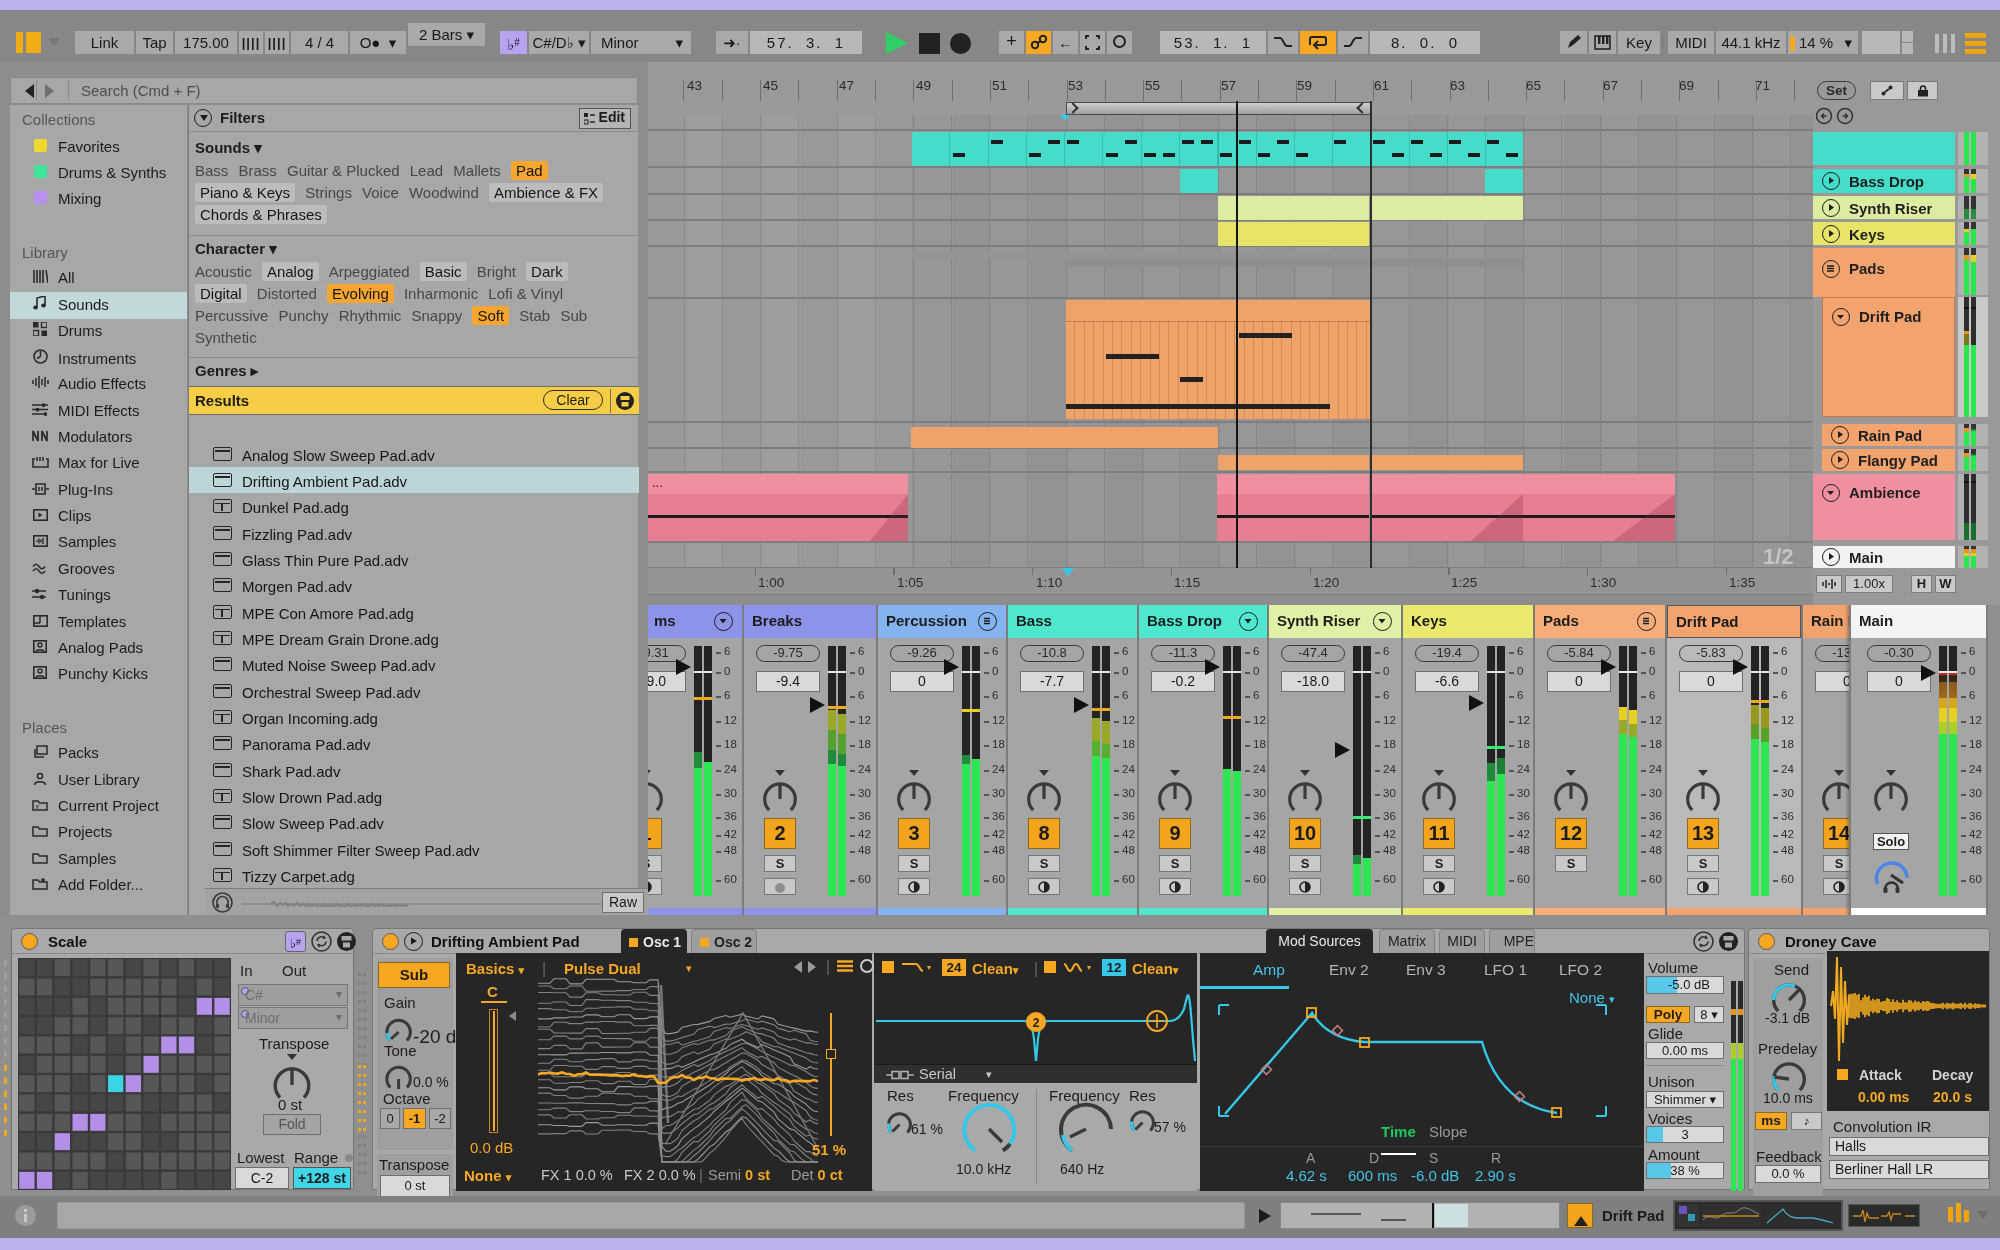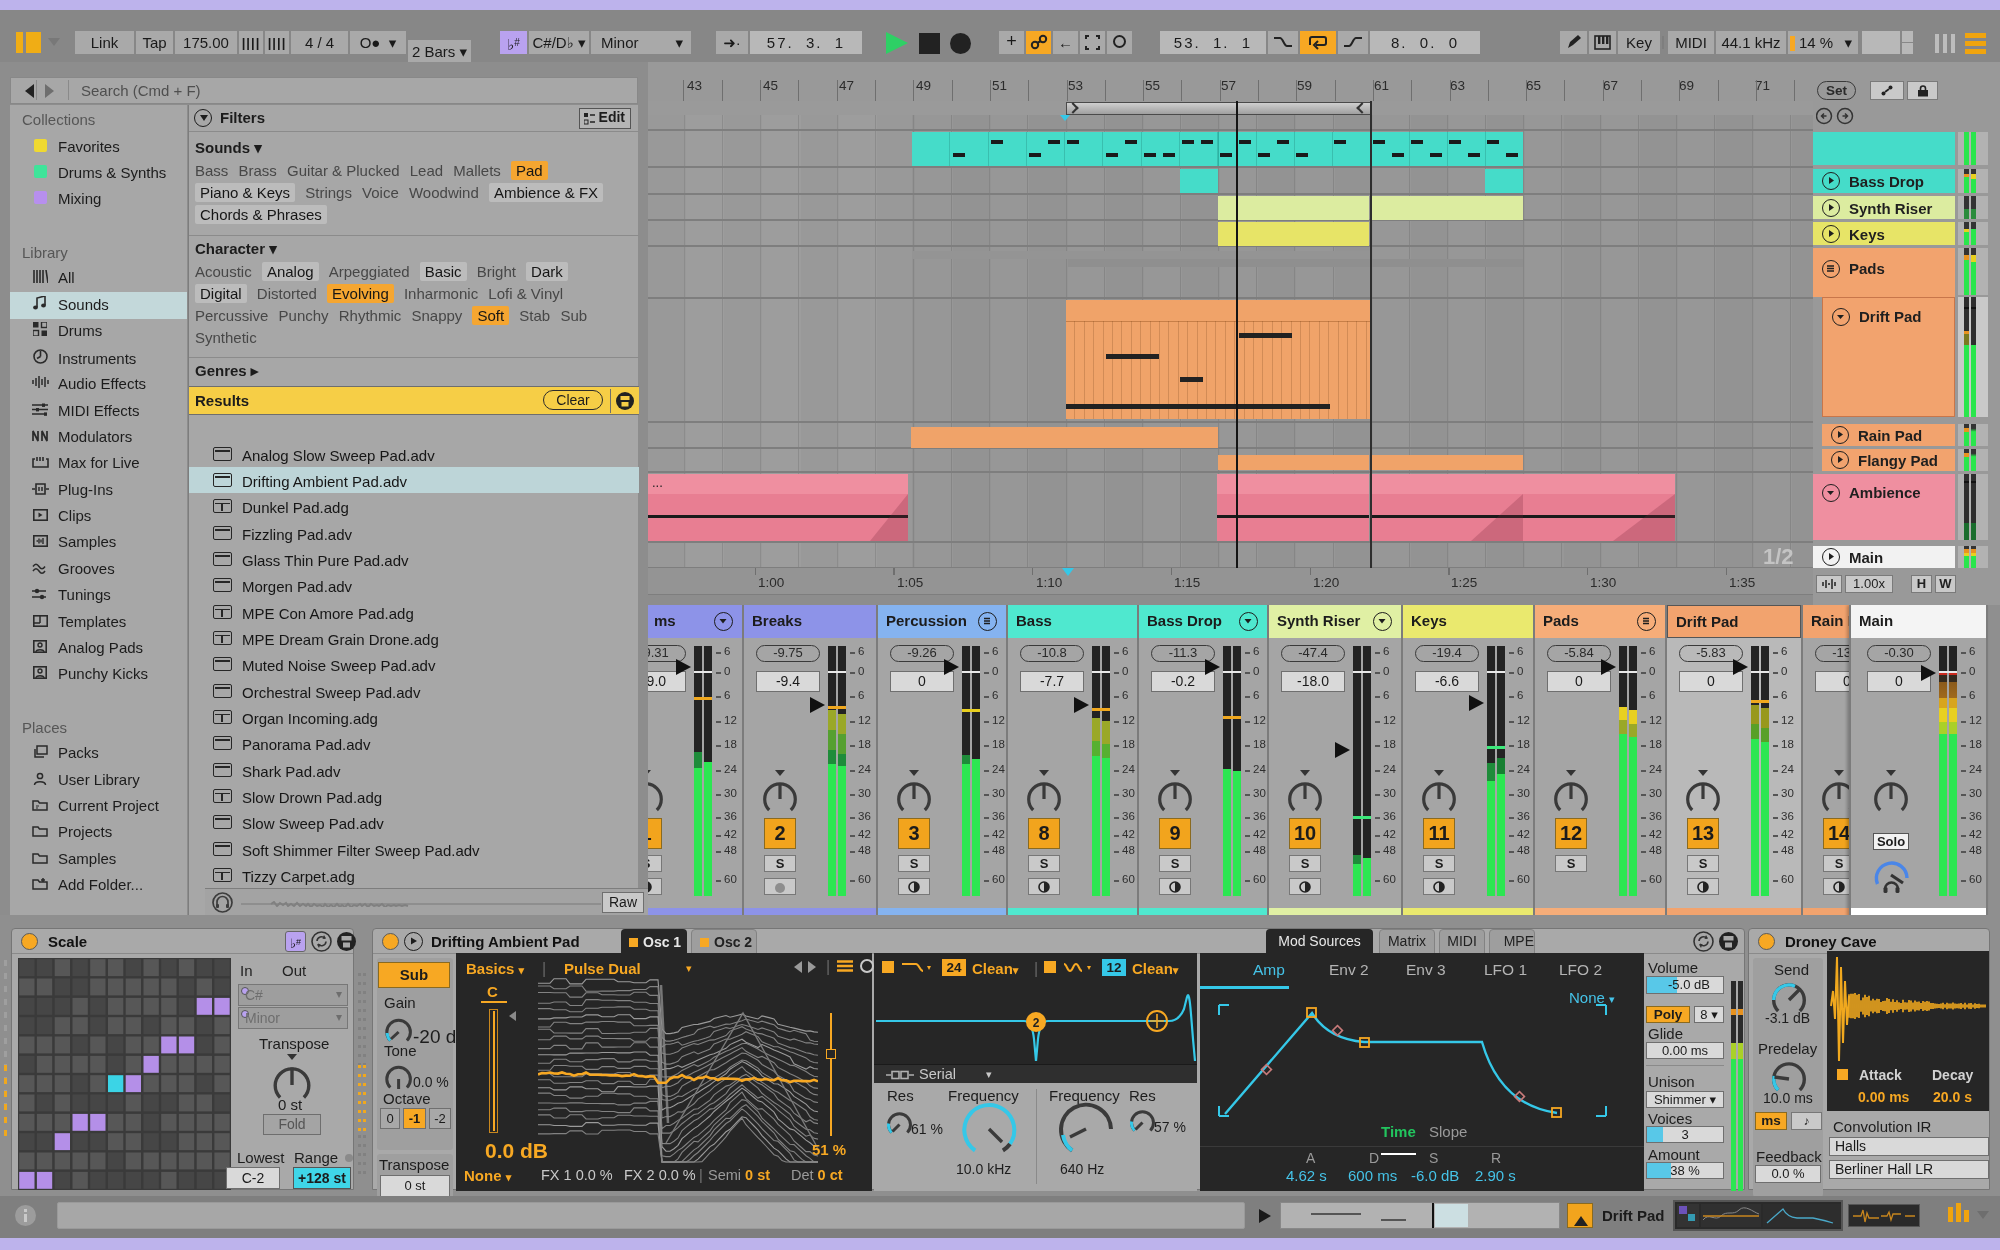--- a/index.html
+++ b/index.html
@@ -70,21 +70,21 @@
   <div class="a" style="left:16px;top:22px;width:7px;height:21px;background:#f0ad15"></div>
   <div class="a" style="left:26px;top:22px;width:15px;height:21px;background:#f0ad15"></div>
   <div class="a" style="left:48px;top:28px;width:0;height:0;border:6px solid transparent;border-top:8px solid #787878"></div>
   <div class="a btn" style="left:75px;top:21px;width:59px">Link</div>
   <div class="a btn" style="left:136px;top:21px;width:37px">Tap</div>
   <div class="a btn" style="left:175px;top:21px;width:62px">175.00</div>
   <div class="a btn" style="left:239px;top:21px;width:24px;letter-spacing:1px;font-size:13px;font-weight:bold">||||</div>
   <div class="a btn" style="left:265px;top:21px;width:24px;letter-spacing:1px;font-size:13px;font-weight:bold">||||</div>
   <div class="a btn" style="left:291px;top:21px;width:57px">4 / 4</div>
   <div class="a btn" style="left:350px;top:21px;width:56px">O● &nbsp;▾</div>
-  <div class="a btn" style="left:408px;top:30px;width:63px">2 Bars ▾</div>
+  <div class="a btn" style="left:408px;top:13px;width:77px">2 Bars ▾</div>
   <div class="a btn" style="left:500px;top:21px;width:27px;background:#b9a2ef">♭<span style="font-size:10px;vertical-align:4px">#</span></div>
   <div class="a btn" style="left:529px;top:21px;width:60px">C#/D♭ ▾</div>
   <div class="a btn" style="left:591px;top:21px;width:100px;text-align:left;padding-left:10px">Minor<span style="float:right;margin-right:8px">▾</span></div>
   <div class="a btn" style="left:716px;top:21px;width:32px">➜·</div>
   <div class="a lightbox" style="left:750px;top:21px;width:112px;letter-spacing:2px">57.&nbsp; 3.&nbsp; 1</div>
   <div class="a" style="left:886px;top:22px;width:0;height:0;border-left:22px solid #2ed065;border-top:11px solid transparent;border-bottom:11px solid transparent"></div>
   <div class="a" style="left:919px;top:23px;width:21px;height:21px;background:#222"></div>
   <div class="a" style="left:950px;top:23px;width:21px;height:21px;background:#222;border-radius:50%"></div>
   <div class="a btn" style="left:999px;top:21px;width:25px;font-size:18px;line-height:21px">+</div>
   <div class="a btn" style="left:1026px;top:21px;width:25px;background:#f7a823">
@@ -1168,21 +1168,21 @@
     <svg class="a" width="48" height="52" style="left:256px;top:124px">
         <path d="M19 1l10 0-5 6z" fill="#333"></path>
         <path d="M12.1 44.5 A16.8 16.8 0 1 1 35.9 44.5" fill="none" stroke="#3a3a3a" stroke-width="3.4"></path>
         <line x1="24" y1="32" x2="24" y2="14.5" stroke="#3a3a3a" stroke-width="3.4"></line>
       </svg>
     <div class="a" style="left:266px;top:167px;font-size:15px;color:#1d1d1d">0 st</div>
     <div class="a" style="left:251px;top:185px;width:58px;height:21px;background:#a4a4a4;border:1px solid #6e6e6e;font-size:14px;color:#555;text-align:center;line-height:19px">Fold</div>
     <div class="a" style="left:225px;top:220px;font-size:15px;color:#1d1d1d">Lowest</div>
     <div class="a" style="left:282px;top:220px;font-size:15px;color:#1d1d1d">Range</div>
     <span class="a" style="left:333px;top:225px;width:8px;height:8px;border-radius:50%;background:#8a8a8a"></span>
-    <div class="a vbox" style="left:214px;top:238px;width:54px;height:22px;line-height:20px;font-size:14px">C-2</div>
+    <div class="a vbox" style="left:223px;top:238px;width:54px;height:22px;line-height:20px;font-size:14px">C-2</div>
     <div class="a" style="left:281px;top:238px;width:58px;height:22px;background:#3fd6e8;border:1px solid #555;font-size:14px;text-align:center;line-height:20px;font-weight:bold">+128 st</div>
   </div>
 
   <div class="a" style="left:358px;top:58px;width:3px;height:92px;background:repeating-linear-gradient(#818181 0,#818181 3px,transparent 3px,transparent 9px)"></div>
   <div class="a" style="left:363px;top:58px;width:3px;height:92px;background:repeating-linear-gradient(#818181 0,#818181 3px,transparent 3px,transparent 9px)"></div>
   <div class="a" style="left:358px;top:150px;width:3px;height:70px;background:repeating-linear-gradient(#f0a81e 0,#f0a81e 3px,transparent 3px,transparent 9px)"></div>
   <div class="a" style="left:363px;top:150px;width:3px;height:70px;background:repeating-linear-gradient(#f0a81e 0,#f0a81e 3px,transparent 3px,transparent 9px)"></div>
   <div class="a" style="left:358px;top:220px;width:3px;height:45px;background:repeating-linear-gradient(#818181 0,#818181 3px,transparent 3px,transparent 9px)"></div>
   <div class="a" style="left:363px;top:220px;width:3px;height:45px;background:repeating-linear-gradient(#818181 0,#818181 3px,transparent 3px,transparent 9px)"></div>
 
@@ -1275,21 +1275,21 @@
             <polyline points="0,134.7 4,134.7 8,134.7 12,134.7 16,133.1 20,133.1 24,133.1 28,133.1 32,136.6 36,136.6 40,136.6 44,136.6 48,135.7 52,135.7 56,135.7 60,135.7 64,136.5 68,136.5 72,136.5 76,136.5 80,137.6 84,137.6 88,137.6 92,137.6 96,132.9 100,132.9 104,132.9 108,132.9 112,135.9 116,135.9 120,135.9 124,187.0 128,187.0 132,187.0 136,187.0 140,187.0 144,186.4 148,182.6 152,178.7 156,174.9 160,172.4 164,168.5 168,164.7 172,160.8 176,154.9 180,151.0 184,147.1 188,143.3 192,143.5 196,139.6 200,135.7 204,131.9 208,129.7 212,133.6 216,137.4 220,141.3 224,146.3 228,150.1 232,154.0 236,157.8 240,164.1 244,168.0 248,171.8 252,175.7 256,176.7 260,180.6 264,184.4 268,187.0 272,187.0 276,187.0 280,187.0" fill="none" stroke="#828282" stroke-width="1.1"></polyline>
             <polyline points="0,139.9 4,139.9 8,139.9 12,139.9 16,143.0 20,143.0 24,143.0 28,143.0 32,139.8 36,139.8 40,139.8 44,139.8 48,144.0 52,144.0 56,144.0 60,144.0 64,142.7 68,142.7 72,142.7 76,142.7 80,140.3 84,140.3 88,140.3 92,140.3 96,141.0 100,141.0 104,141.0 108,141.0 112,141.2 116,141.2 120,141.2 124,187.0 128,187.0 132,187.0 136,187.0 140,187.0 144,187.0 148,187.0 152,184.5 156,180.5 160,177.5 164,173.5 168,169.5 172,165.4 176,160.5 180,156.5 184,152.5 188,148.5 192,146.0 196,141.9 200,137.9 204,133.9 208,136.8 212,140.8 216,144.8 220,148.8 224,153.6 228,157.6 232,161.6 236,165.6 240,166.3 244,170.4 248,174.4 252,178.4 256,184.9 260,187.0 264,187.0 268,187.0 272,187.0 276,187.0 280,187.0" fill="none" stroke="#828282" stroke-width="1.1"></polyline>
             <polyline points="0,149.7 4,149.7 8,149.7 12,149.7 16,150.5 20,150.5 24,150.5 28,150.5 32,151.4 36,151.4 40,151.4 44,151.4 48,147.6 52,147.6 56,147.6 60,147.6 64,150.2 68,150.2 72,150.2 76,150.2 80,149.7 84,149.7 88,149.7 92,149.7 96,150.3 100,150.3 104,150.3 108,150.3 112,148.1 116,148.1 120,148.1 124,187.0 128,187.0 132,187.0 136,187.0 140,187.0 144,187.0 148,187.0 152,187.0 156,187.0 160,184.1 164,180.0 168,175.8 172,171.6 176,169.3 180,165.1 184,161.0 188,156.8 192,154.3 196,150.1 200,145.9 204,141.8 208,142.7 212,146.8 216,151.0 220,155.2 224,160.6 228,164.7 232,168.9 236,173.1 240,175.6 244,179.7 248,183.9 252,187.0 256,187.0 260,187.0 264,187.0 268,187.0 272,187.0 276,187.0 280,187.0" fill="none" stroke="#9a9a9a" stroke-width="1.1"></polyline>
             <polyline points="0,158.9 4,158.9 8,158.9 12,158.9 16,158.6 20,158.6 24,158.6 28,158.6 32,155.9 36,155.9 40,155.9 44,155.9 48,159.0 52,159.0 56,159.0 60,159.0 64,155.2 68,155.2 72,155.2 76,155.2 80,155.0 84,155.0 88,155.0 92,155.0 96,156.5 100,156.5 104,156.5 108,156.5 112,158.9 116,158.9 120,158.9 124,187.0 128,187.0 132,187.0 136,187.0 140,187.0 144,187.0 148,187.0 152,187.0 156,187.0 160,187.0 164,186.6 168,182.3 172,177.9 176,174.9 180,170.6 184,166.3 188,161.9 192,156.2 196,151.8 200,147.5 204,143.2 208,149.7 212,154.0 216,158.3 220,162.7 224,166.7 228,171.0 232,175.4 236,179.7 240,181.2 244,185.5 248,187.0 252,187.0 256,187.0 260,187.0 264,187.0 268,187.0 272,187.0 276,187.0 280,187.0" fill="none" stroke="#828282" stroke-width="1.1"></polyline>
             <path d="M123 10 L130 148" stroke="#8a8a8a" stroke-width="2.5" opacity="0.8"></path>
             <path d="M128 168 L205 38 L278 170" stroke="#7a7a7a" stroke-width="1.4" fill="none"></path>
             <polyline points="0,99.5 4,98.1 8,98.2 12,97.5 16,98.5 20,98.6 24,97.4 28,98.8 32,99.0 36,100.7 40,99.2 44,99.3 48,97.5 52,99.6 56,99.7 60,99.7 64,99.9 68,100.0 72,100.4 76,100.3 80,100.4 84,101.1 88,100.6 92,100.8 96,99.1 100,101.0 104,101.1 108,101.9 112,101.4 116,101.5 120,107.6 124,107.7 128,107.8 132,103.7 136,102.1 140,102.2 144,100.0 148,102.4 152,102.6 156,105.0 160,102.8 164,102.9 168,101.4 172,103.2 176,103.3 180,105.0 184,103.5 188,103.6 192,103.8 196,103.9 200,104.0 204,105.8 208,104.2 212,104.4 216,102.9 220,104.6 224,104.7 228,103.9 232,105.0 236,105.1 240,103.1 244,105.3 248,105.4 252,107.0 256,105.7 260,105.8 264,106.1 268,106.0 272,106.2 276,104.8 280,106.4" fill="none" stroke="#f7a823" stroke-width="2.6"></polyline>
           </svg></div>
       <div class="a" style="left:374px;top:60px;width:2px;height:123px;background:#f7a823"></div>
       <div class="a" style="left:370px;top:96px;width:10px;height:10px;border:1.5px solid #f7a823;background:#262626"></div>
-      <span class="a or" style="left:29px;top:186px;font-size:21px;font-weight:bold">0.0 dB</span>
+      <span class="a or" style="left:14px;top:186px;font-size:15px;font-weight:normal">0.0 dB</span>
       <span class="a or" style="left:356px;top:188px;font-size:15px;font-weight:bold">51 %</span>
       <span class="a or" style="left:8px;top:214px;font-size:15px;font-weight:bold">None <span style="font-size:11px">▾</span></span>
       <span class="a" style="left:85px;top:214px;font-size:14.5px;color:#c9c9c9">FX 1 0.0 %</span>
       <span class="a" style="left:168px;top:214px;font-size:14.5px;color:#c9c9c9">FX 2 0.0 %</span>
       <span class="a" style="left:243px;top:214px;font-size:14.5px;color:#777">|</span>
       <span class="a" style="left:252px;top:214px;font-size:14.5px;color:#9a9a9a">Semi <span class="or" style="font-weight:bold">0 st</span></span>
       <span class="a" style="left:335px;top:214px;font-size:14.5px;color:#9a9a9a">Det <span class="or" style="font-weight:bold">0 ct</span></span>
     </div>
 
     <div class="a dark" style="left:501px;top:24px;width:323px;height:238px">

